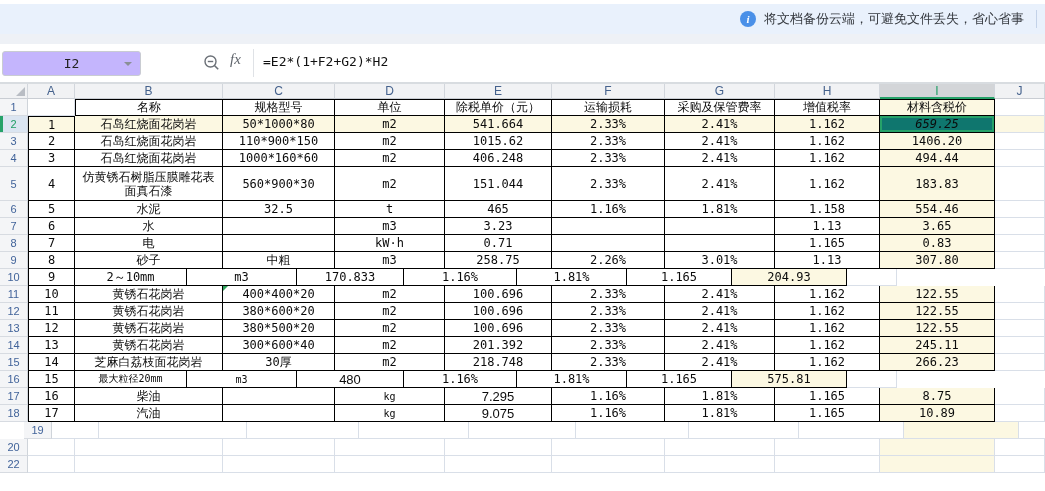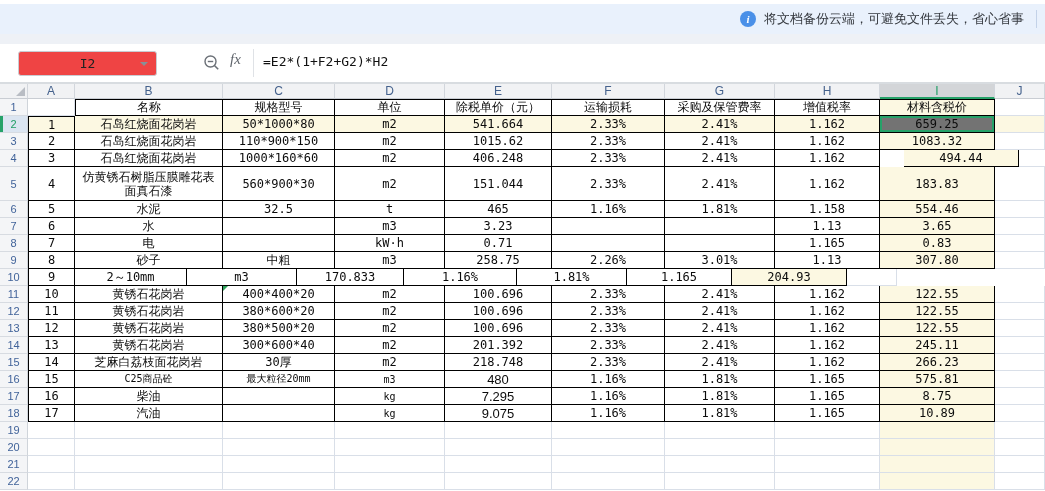--- a/index.html
+++ b/index.html
@@ -13,22 +13,22 @@
            font-size:13px; color:#35393f; }
   .info-ic { width:16px; height:16px; border-radius:50%; background:#4a90e8; color:#fff;
              display:flex; align-items:center; justify-content:center;
              font:italic bold 11px "Liberation Serif", serif; margin-right:8px; }
   .notif-div { width:1px; height:18px; background:#c3d2e8; margin-left:12px; }
 
   
   .substrip { position:absolute; top:34px; left:0; right:0; height:10px; background:#eef1f6; }
   .fbar { position:absolute; top:44px; left:0; right:0; height:38px; background:#fff;
           border-bottom:2px solid #d8dce0; }
-  .namebox { position:absolute; left:18px; top:7px; width:137px; height:23px;
-             border:1px solid #c9ccd2; border-radius:3px; background:#ef4444;
+  .namebox { position:absolute; left:2px; top:7px; width:137px; height:23px;
+             border:1px solid #c9ccd2; border-radius:3px; background:#c4b5fd;
              display:flex; align-items:center; justify-content:center;
              font:13px "DejaVu Sans Mono", monospace; color:#222; }
   .caret { position:absolute; right:8px; top:10px; width:0; height:0;
            border-left:4px solid transparent; border-right:4px solid transparent;
            border-top:4px solid #8a8f96; }
   .zoomic { position:absolute; left:203px; top:10px; }
   .fx { position:absolute; left:230px; top:7px; font:italic 15px "Liberation Serif", serif; color:#5f646b; }
   .fdiv { position:absolute; left:253px; top:5px; width:1px; height:28px; background:#dfe2e6; }
   .ftext { position:absolute; left:263px; top:10px; font:13px "DejaVu Sans Mono", monospace; color:#111; }
 
@@ -49,21 +49,21 @@
   .rowsel { background:#dbe5f1; color:#1f9e64; box-shadow:inset 3px 0 0 #26a269; }
   .cell { box-sizing:border-box; flex-shrink:0; height:100%; position:relative; overflow:hidden;
           display:flex; align-items:center; justify-content:center; background:#fff;
           border-right:1px solid #d9dfe8; border-bottom:1px solid #d9dfe8;
           font:12px "DejaVu Sans Mono", "Liberation Sans", sans-serif; color:#0b0b0b; white-space:nowrap; }
   .bk-r { border-right-color:#000; }
   .bk-b { border-bottom-color:#000; }
   .bk-t { border-top:1px solid #000;text-align:center; }
   .bk-l { border-left:1px solid #000; }
   .yl { background:#fcf8e2; }
-  .sel { background:#737373; box-shadow:inset 0 0 0 2px #26a269; overflow:visible; z-index:3; }
+  .sel { background:#0f766e; box-shadow:inset 0 0 0 2px #26a269; overflow:visible; z-index:3;font-style:italic; }
   .err::before { content:""; position:absolute; top:0; left:0; width:0; height:0;
                  border-top:5px solid #2fa35c; border-right:5px solid transparent; }
   .sm { font-size:10px; }
   .sans { font-family:"Liberation Sans", sans-serif; font-size:13px; }
   .wrap { white-space:normal; line-height:14px; text-align:center; padding:0 2px; }
 </style>
 </head>
 <body>
 
 <div class="app">
@@ -136,34 +136,34 @@
       <div class="grow" style="height: 17px;">
         <div class="rhcell" style="width: 28px;">3</div>
         <div class="cell bk-r bk-b bk-l" style="width: 47px;">2</div>
         <div class="cell bk-r bk-b" style="width: 148px;">石岛红烧面花岗岩</div>
         <div class="cell bk-r bk-b" style="width: 112px;">110*900*150</div>
         <div class="cell bk-r bk-b" style="width: 110px;">m2</div>
         <div class="cell bk-r bk-b" style="width: 107px;">1015.62</div>
         <div class="cell bk-r bk-b" style="width: 113px;">2.33%</div>
         <div class="cell bk-r bk-b" style="width: 110px;">2.41%</div>
         <div class="cell bk-r bk-b" style="width: 105px;">1.162</div>
-        <div class="cell bk-r bk-b yl" style="width: 115px;">1083.32</div>
+        <div class="cell bk-r bk-b yl" style="width: 115px;">1406.20</div>
         <div class="cell" style="width: 50px;"></div>
       </div>
       <div class="grow" style="height: 17px;">
         <div class="rhcell" style="width: 28px;">4</div>
         <div class="cell bk-r bk-b bk-l" style="width: 47px;">3</div>
         <div class="cell bk-r bk-b" style="width: 148px;">石岛红烧面花岗岩</div>
         <div class="cell bk-r bk-b" style="width: 112px;">1000*160*60</div>
         <div class="cell bk-r bk-b" style="width: 110px;">m2</div>
         <div class="cell bk-r bk-b" style="width: 107px;">406.248</div>
         <div class="cell bk-r bk-b" style="width: 113px;">2.33%</div>
         <div class="cell bk-r bk-b" style="width: 110px;">2.41%</div>
         <div class="cell bk-r bk-b" style="width: 105px;">1.162</div>
-        <div class="cell bk-r bk-b yl" style="width: 115px; margin-left: 24px;">494.44</div>
+        <div class="cell bk-r bk-b yl" style="width: 115px;">494.44</div>
         <div class="cell" style="width: 50px;"></div>
       </div>
       <div class="grow" style="height: 34px;">
         <div class="rhcell" style="width: 28px;">5</div>
         <div class="cell bk-r bk-b bk-l" style="width: 47px;">4</div>
         <div class="cell bk-r bk-b wrap" style="width: 148px;">仿黄锈石树脂压膜雕花表面真石漆</div>
         <div class="cell bk-r bk-b" style="width: 112px;">560*900*30</div>
         <div class="cell bk-r bk-b" style="width: 110px;">m2</div>
         <div class="cell bk-r bk-b" style="width: 107px;">151.044</div>
         <div class="cell bk-r bk-b" style="width: 113px;">2.33%</div>
@@ -297,21 +297,20 @@
         <div class="cell bk-r bk-b" style="width: 107px;">218.748</div>
         <div class="cell bk-r bk-b" style="width: 113px;">2.33%</div>
         <div class="cell bk-r bk-b" style="width: 110px;">2.41%</div>
         <div class="cell bk-r bk-b" style="width: 105px;">1.162</div>
         <div class="cell bk-r bk-b yl" style="width: 115px;">266.23</div>
         <div class="cell" style="width: 50px;"></div>
       </div>
       <div class="grow" style="height: 17px;">
         <div class="rhcell" style="width: 28px;">16</div>
         <div class="cell bk-r bk-b bk-l" style="width: 47px;">15</div>
-        <div class="cell bk-r bk-b sm" style="width: 148px;">C25商品砼</div>
         <div class="cell bk-r bk-b sm" style="width: 112px;">最大粒径20mm</div>
         <div class="cell bk-r bk-b sm" style="width: 110px;">m3</div>
         <div class="cell bk-r bk-b sans" style="width: 107px;">480</div>
         <div class="cell bk-r bk-b" style="width: 113px;">1.16%</div>
         <div class="cell bk-r bk-b" style="width: 110px;">1.81%</div>
         <div class="cell bk-r bk-b" style="width: 105px;">1.165</div>
         <div class="cell bk-r bk-b yl" style="width: 115px;">575.81</div>
         <div class="cell" style="width: 50px;"></div>
       </div>
       <div class="grow" style="height: 17px;">
@@ -333,21 +332,21 @@
         <div class="cell bk-r bk-b" style="width: 148px;">汽油</div>
         <div class="cell bk-r bk-b" style="width: 112px;"></div>
         <div class="cell bk-r bk-b sm" style="width: 110px;">kg</div>
         <div class="cell bk-r bk-b sans" style="width: 107px; text-align: right;">9.075</div>
         <div class="cell bk-r bk-b" style="width: 113px;">1.16%</div>
         <div class="cell bk-r bk-b" style="width: 110px;">1.81%</div>
         <div class="cell bk-r bk-b" style="width: 105px;">1.165</div>
         <div class="cell bk-r bk-b yl" style="width: 115px;">10.89</div>
         <div class="cell" style="width: 50px;"></div>
       </div>
-      <div class="grow" style="height: 17px;">
+      <div class="grow" style="height: 17px; margin-left: 24px;">
         <div class="rhcell" style="width: 28px;">19</div>
         <div class="cell" style="width: 47px;"></div>
         <div class="cell" style="width: 148px;"></div>
         <div class="cell" style="width: 112px;"></div>
         <div class="cell" style="width: 110px;"></div>
         <div class="cell" style="width: 107px;"></div>
         <div class="cell" style="width: 113px;"></div>
         <div class="cell" style="width: 110px;"></div>
         <div class="cell" style="width: 105px;"></div>
         <div class="cell yl" style="width: 115px;"></div>
@@ -360,33 +359,20 @@
         <div class="cell" style="width: 112px;"></div>
         <div class="cell" style="width: 110px;"></div>
         <div class="cell" style="width: 107px;"></div>
         <div class="cell" style="width: 113px;"></div>
         <div class="cell" style="width: 110px;"></div>
         <div class="cell" style="width: 105px;"></div>
         <div class="cell yl" style="width: 115px;"></div>
         <div class="cell" style="width: 50px;"></div>
       </div>
       <div class="grow" style="height: 17px;">
-        <div class="rhcell" style="width: 28px;">21</div>
-        <div class="cell" style="width: 47px;"></div>
-        <div class="cell" style="width: 148px;"></div>
-        <div class="cell" style="width: 112px;"></div>
-        <div class="cell" style="width: 110px;"></div>
-        <div class="cell" style="width: 107px;"></div>
-        <div class="cell" style="width: 113px;"></div>
-        <div class="cell" style="width: 110px;"></div>
-        <div class="cell" style="width: 105px;"></div>
-        <div class="cell yl" style="width: 115px;"></div>
-        <div class="cell" style="width: 50px;"></div>
-      </div>
-      <div class="grow" style="height: 17px;">
         <div class="rhcell" style="width: 28px;">22</div>
         <div class="cell" style="width: 47px;"></div>
         <div class="cell" style="width: 148px;"></div>
         <div class="cell" style="width: 112px;"></div>
         <div class="cell" style="width: 110px;"></div>
         <div class="cell" style="width: 107px;"></div>
         <div class="cell" style="width: 113px;"></div>
         <div class="cell" style="width: 110px;"></div>
         <div class="cell" style="width: 105px;"></div>
         <div class="cell yl" style="width: 115px;"></div>

